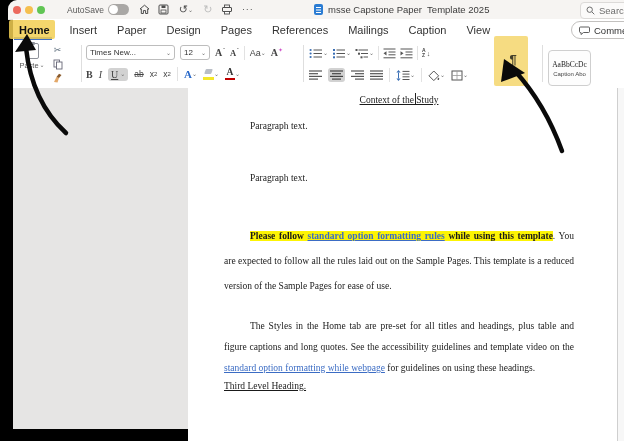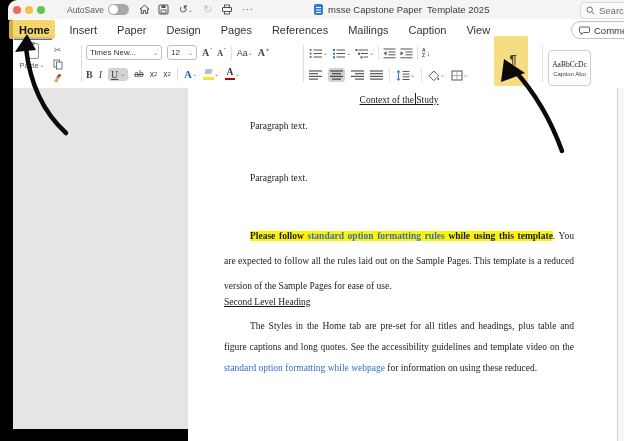--- a/index.html
+++ b/index.html
@@ -90,21 +90,21 @@
   .page{position:absolute;left:188px;top:88px;width:436px;height:353px;background:#fff;
         font-family:"Liberation Serif",serif;font-size:9.5px;color:#1a1a1a}
   .page-edge{position:absolute;left:429px;top:0;bottom:0;width:1px;background:#cfcfcf}
   .page-edge-right{position:absolute;left:430px;top:0;bottom:0;right:0;background:#f7f7f7}
   .doc-line{position:absolute;left:36px;width:350px;line-height:12px}
   .center{text-align:center}
   .heading{text-decoration:underline}
   .indent{text-indent:26px}
   .just{text-align:justify}
   .doc-hl{background:var(--doc-highlight,#fdf403);font-weight:bold}
-  .doc-link{color:var(--link,#3b6cc4);}
+  .doc-link{color:var(--link,#3b6cc4);text-decoration:underline}
   .caret{position:absolute;left:227px;top:5px;width:1px;height:11px;background:#222}
   
   .arrows{position:absolute;left:0;top:0;width:624px;height:441px;z-index:10;pointer-events:none}
 </style>
 </head>
 <body>
 
 <div class="titlebar">
   <div class="lights">
     <div class="light" style="background:var(--traffic-red)"></div>
@@ -208,21 +208,21 @@
               <path d="M4.5 4 L7 .8 L9.5 2 L7 5 Z" fill="#8a5a2b"></path>
             </svg>
         </div>
       </div>
     </div>
   </div>
   <div class="vsep" style="left:68px"></div>
 
   <div class="grp" style="left:73px;width:214px">
     <div class="row" style="margin-top:5px">
-      <div class="combo" style="width:76px">
+      <div class="combo" style="width:89px">
         <span>Times New...</span>
         <span class="chev">⌄</span>
       </div>
       <div class="combo" style="width:30px">
         <span>12</span>
         <span class="chev">⌄</span>
       </div>
       <div class="btn">
         <span class="b">A</span>
           <span class="mark">ˆ</span>
@@ -436,28 +436,28 @@
   <div class="doc-line indent" style="top:32px">Paragraph text.</div>
 
 
   <div class="doc-line indent" style="top:84px">Paragraph text.</div>
 
 
   <div class="doc-line indent just" style="top:136px;line-height:25px">
     <span class="doc-hl">Please follow </span><span class="doc-hl doc-link">standard option formatting rules</span><span class="doc-hl"> while using this template</span><span>. You are expected to follow all the rules laid out on the Sample Pages. This template is a reduced version of the Sample Pages for ease of use.</span>
   </div>
 
-  <div class="doc-line" style="top:208px">
-    <span class="heading">Second Level Heading</span>
-  </div>
 
   <div class="doc-line indent just" style="top:228px;line-height:21px">
-    <span>The Styles in the Home tab are pre-set for all titles and headings, plus table and figure captions and long quotes. See the accessibility guidelines and template video on the </span><span class="doc-link">standard option formatting while webpage</span><span> for information on using these reduced.</span>
-  </div>
-
+    <span>The Styles in the Home tab are pre-set for all titles and headings, plus table and figure captions and long quotes. See the accessibility guidelines and template video on the </span><span class="doc-link">standard option formatting while webpage</span><span> for guidelines on using these headings.</span>
+  </div>
+
+  <div class="doc-line" style="top:292px">
+    <span class="heading">Third Level Heading.</span>
+  </div>
 </div>
 
 <svg class="arrows" viewBox="0 0 624 441">
   <g>
     <path d="M66 133 Q 32 102 26 48" fill="none" stroke="#0a0a0a" stroke-width="4.5" stroke-linecap="round"></path>
     <path d="M27 34 L15 52 L36 50 Z" fill="#0a0a0a"></path>
   </g>
   <g>
     <path d="M562 151 Q 545 104 515 71" fill="none" stroke="#0a0a0a" stroke-width="4.5" stroke-linecap="round"></path>
     <path d="M504 59 L501 82 L525 73 Z" fill="#0a0a0a"></path>

